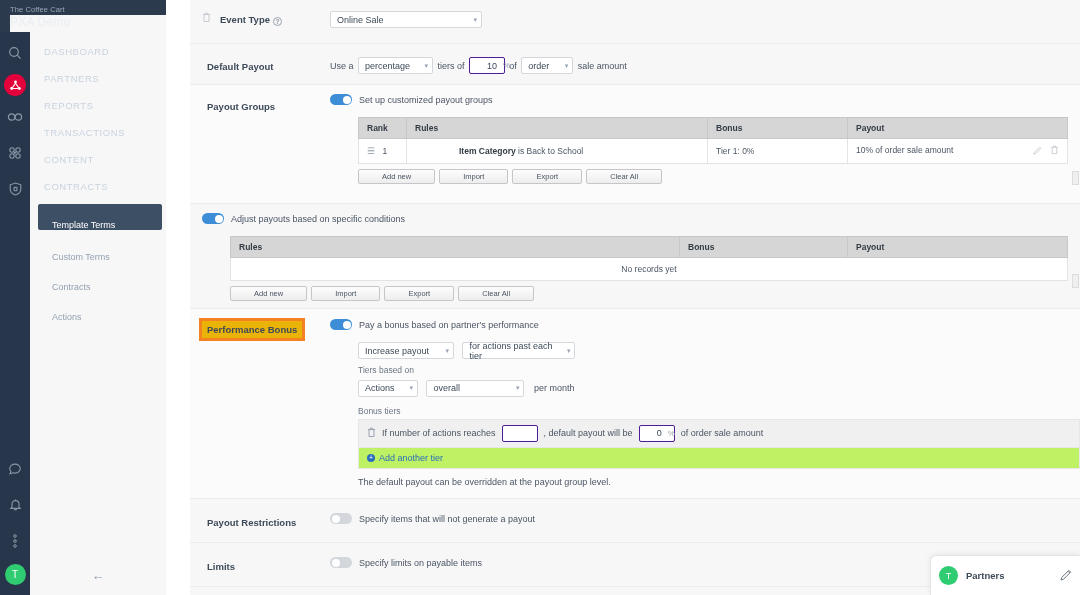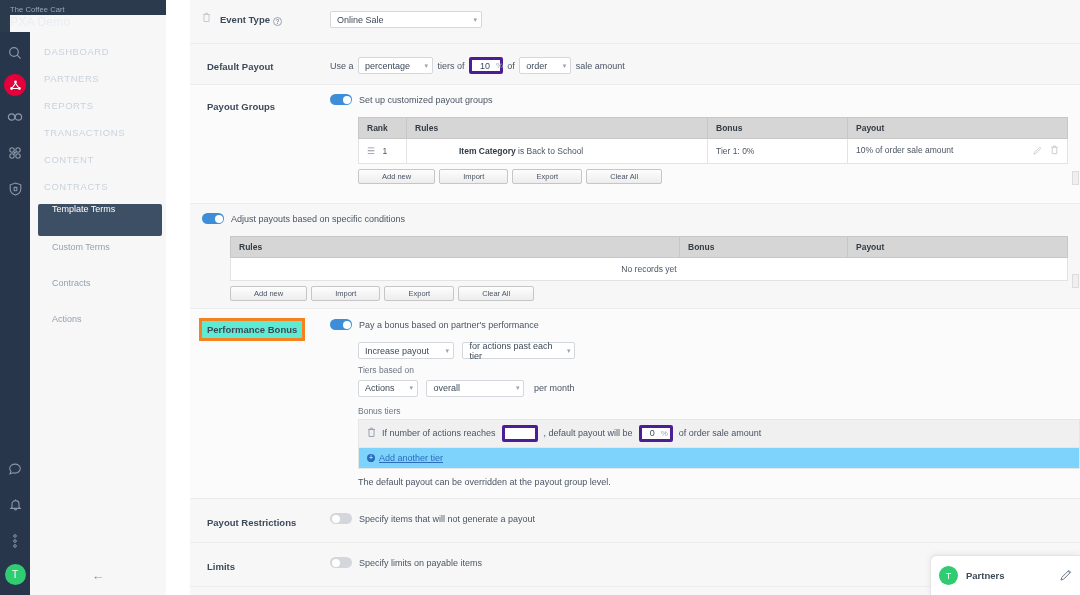--- a/index.html
+++ b/index.html
@@ -26,51 +26,51 @@
                display: flex; align-items: center; justify-content: center; margin: 6px auto 0; }
   .rail-bottom { position: absolute; bottom: 6px; left: 0; width: 30px; }
   .avatar-t { width: 21px; height: 21px; border-radius: 50%; background: #2fcc71; color: #fff;
               font-size: 10px; display: flex; align-items: center; justify-content: center;
               margin: 8px auto 4px; }
 
   .nav { flex: 1; padding-top: 6px; position: relative; }
   .nav-item { height: 27px; display: flex; align-items: center; padding-left: 14px;
               font-size: 9.5px; letter-spacing: .55px; color: #c3cdd8; }
   .nav-item.section { color: #c9d3de; }
-  .nav-sub { height: 32px; display: flex; align-items: flex-start; padding-left: 22px;
+  .nav-sub { height: 26px; display: flex; align-items: flex-end; padding-left: 22px;
              font-size: 9px; color: #93a1b1; }
   .nav-sub.active { background: #3d4f64; color: #ffffff; margin: 0 4px 0 8px;
                     border-radius: 2px; padding-left: 14px; }
   .collapse-arrow { position: absolute; bottom: 12px; left: 50%; transform: translateX(-50%);
                     color: #8c9aab; font-size: 13px; }
 
   
   .main { flex: 1; height: 595px; background: #f7f7f8; overflow: hidden; position: relative; }
   .row { display: flex; padding: 0 0 0 12px; border-bottom: 1px solid #ececed; background: #f7f7f8; }
   .row.white { background: #fbfbfc; }
   .row-label { width: 128px; flex: none; padding-top: 11px; font-size: 9.5px; font-weight: bold;
                color: #3d4a58; display: flex; align-items: flex-start; gap: 4px; }
   .row-content { flex: 1; padding: 8px 0 8px 0; }
 
   .lbl-box { position: relative; display: inline-block; padding: 3px 5px; }
-  .lbl-box.hl { outline: 3px solid #f58220; background: #5eead4; }
+  .lbl-box.hl { outline: 3px solid #f58220; background: #eab308; }
 
   .trash-sm { width: 9px; height: 11px; opacity: .45; margin-top: 1px; }
   .help-ic { display: inline-flex; width: 9px; height: 9px; border: 1px solid #9aa4b0;
              border-radius: 50%; color: #8b95a2; font-size: 6.5px; align-items: center;
              justify-content: center; margin-left: 3px; position: relative; top: 1px; }
 
   
   .sel { display: inline-flex; align-items: center; justify-content: space-between;
          border: 1px solid #d4d8dd; background: #fff; border-radius: 2px;
          font-size: 9px; color: #3d4a58; height: 17px; padding: 0 4px 0 6px;
          vertical-align: middle; }
   .sel .cv { color: #9aa4b0; font-size: 7px; margin-left: 8px; }
-  .txt { display: inline-flex; align-items: center; border: 3px solid #4c1d95; background: #fff;
-         border-radius: 2px; height: 17px; font-size: 9px; color: #3d4a58; padding: 0 8px;
+  .txt { display: inline-flex; align-items: center; border: 1px solid #4c1d95; background: #fff;
+         border-radius: 2px; height: 17px; font-size: 9px; color: #3d4a58; padding: 0 17px;
          vertical-align: middle; }
   .txt .unit { color: #9aa4b0; font-size: 8px; margin-left: auto; padding-left: 6px; }
   .inline-t { font-size: 9px; color: #4a5563; vertical-align: middle; }
 
   
   .tgl { width: 22px; height: 11px; border-radius: 6px; position: relative;
          display: inline-block; vertical-align: middle; flex: none; }
   .tgl.on { background: #3d8ed6; }
   .tgl.off { background: #d3d7dc; }
   .tgl i { position: absolute; top: 1.5px; width: 8px; height: 8px; border-radius: 50%;
@@ -97,23 +97,23 @@
   .icn-cell svg { margin-left: 6px; opacity: .5; }
   .hscroll-stub { position: absolute; right: 1px; width: 7px; height: 14px; background: #efefef;
                   border: 1px solid #dcdcdc; }
 
   
   .pb-block { margin-left: 28px; }
   .mini-lbl { font-size: 8.5px; color: #6b7682; margin: 6px 0 3px; }
   .tier-panel { margin-top: 6px; }
   .tier-row { background: #f0f0f1; border: 1px solid #e6e6e7; padding: 5px 8px;
               display: flex; align-items: center; gap: 6px; font-size: 9px; color: #4a5563; }
-  .addtier { background: #7dd3fc; border: 1px solid #e6e6e7; border-top: none;
+  .addtier { background: #bef264; border: 1px solid #e6e6e7; border-top: none;
              padding: 5px 8px; font-size: 9px; color: #2a6ebb; display: flex;
-             align-items: center; gap: 4px; text-decoration: underline; }
+             align-items: center; gap: 4px; }
   .plus-c { width: 8px; height: 8px; border-radius: 50%; background: #2a6ebb; color: #fff;
             font-size: 7px; display: flex; align-items: center; justify-content: center; line-height: 1; }
   .note { font-size: 9px; color: #4a5563; margin: 8px 0 2px; }
 
   
   .chat-w { position: absolute; right: 0; bottom: 0; width: 150px; height: 40px;
             background: #fff; border: 1px solid #e4e4e6; border-bottom: none; border-right: none;
             border-radius: 6px 0 0 0; box-shadow: 0 -1px 6px rgba(0,0,0,.07);
             display: flex; align-items: center; padding: 0 8px; gap: 8px; }
   .chat-av { width: 19px; height: 19px; border-radius: 50%; background: #2fcc71; color: #fff;

